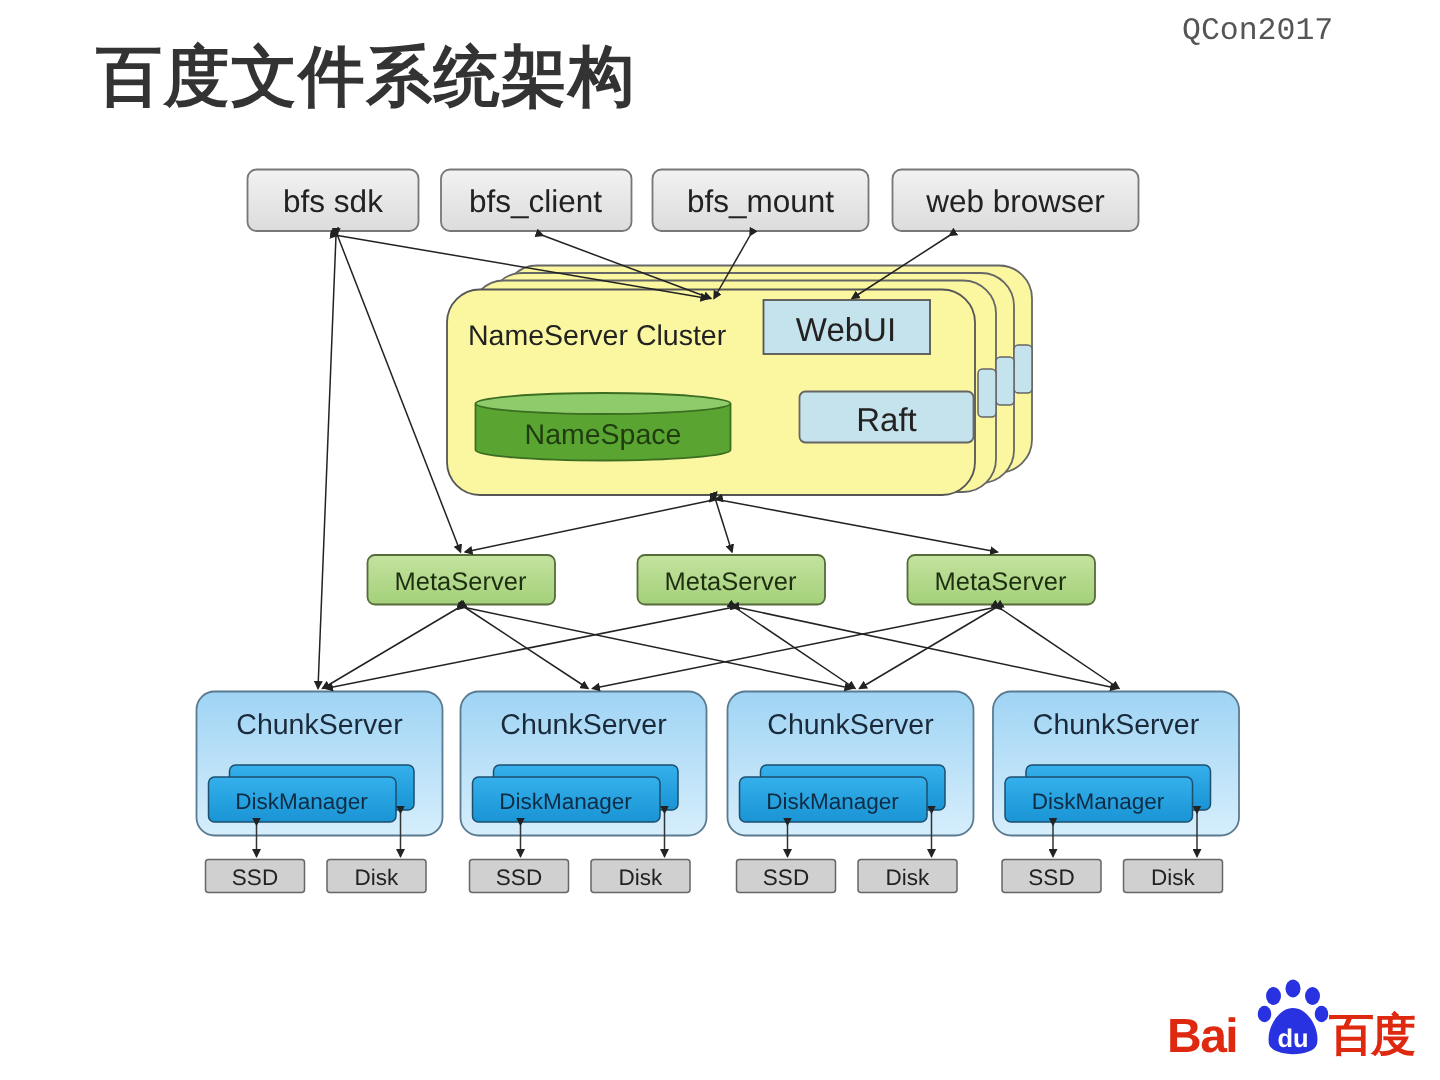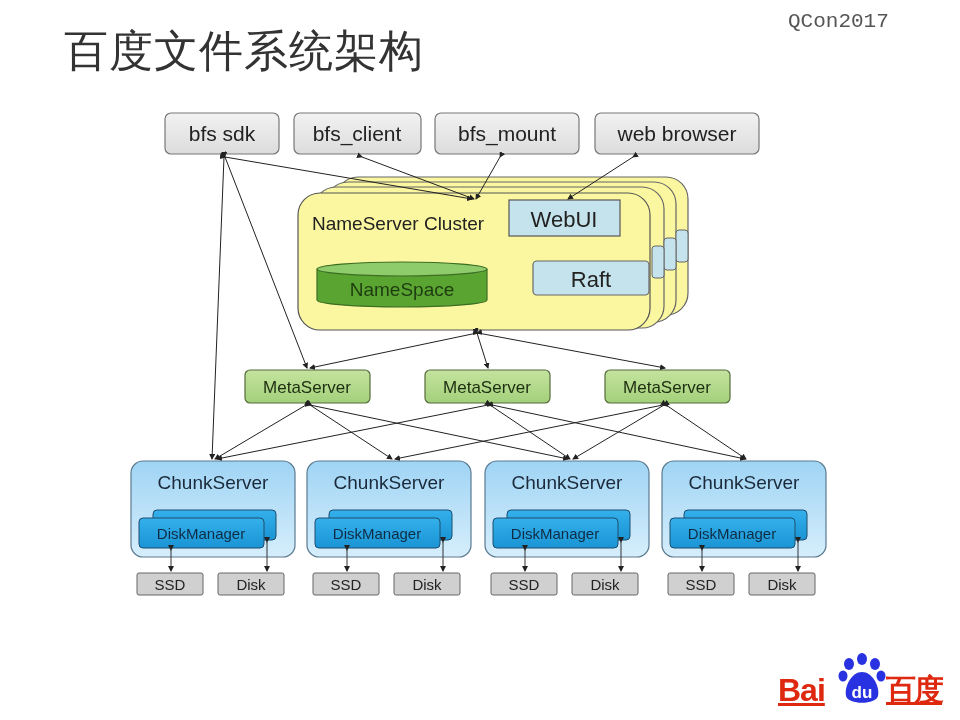--- a/index.html
+++ b/index.html
@@ -2,30 +2,30 @@
 <html><head>
 <meta charset="utf-8">
 <style>
   html, body { margin: 0; padding: 0; }
   body {
     width: 960px; height: 720px; background: #ffffff; position: relative; overflow: hidden;
     font-family: "Liberation Sans", "DejaVu Sans", sans-serif;
   }
   .title {
     position: absolute; left: 64px; top: 22px; font-size: 44px; color: #333333;
-    font-family: "DejaVu Sans", sans-serif; letter-spacing: 1px; font-weight: normal;
+    font-family: "DejaVu Sans", sans-serif; letter-spacing: 1px; font-weight: bold;
   }
   .conf {
     position: absolute; left: 788px; top: 10px; font-size: 21px; color: #555555;
     font-family: Liberation Mono, monospace;
   }
   svg.diagram { position: absolute; left: 0; top: 0; }
   .logo { position: absolute; left: 778px; top: 652px; width: 170px; height: 56px; }
-  .logo .bai { position: absolute; left: 0; top: 20px; font-size: 32px; font-weight: bold; color: #de2910; font-family: "Liberation Sans", sans-serif; letter-spacing: -1px; text-decoration: underline; }
-  .logo .cn { position: absolute; left: 108px; top: 18px; font-size: 30px; font-weight: bold; color: #de2910; font-family: "DejaVu Sans", sans-serif; letter-spacing: -2px; text-decoration: underline; }
+  .logo .bai { position: absolute; left: 0; top: 20px; font-size: 32px; font-weight: bold; color: #de2910; font-family: "Liberation Sans", sans-serif; letter-spacing: -1px; }
+  .logo .cn { position: absolute; left: 108px; top: 18px; font-size: 30px; font-weight: bold; color: #de2910; font-family: "DejaVu Sans", sans-serif; letter-spacing: -2px; }
   .logo svg { position: absolute; left: 58px; top: 0; }
 </style>
 </head>
 <body>
 
 <div class="title">百度文件系统架构</div>
 <div class="conf">QCon2017</div>
 
 <svg class="diagram" width="960" height="720" viewBox="0 0 960 720">
   <defs>

